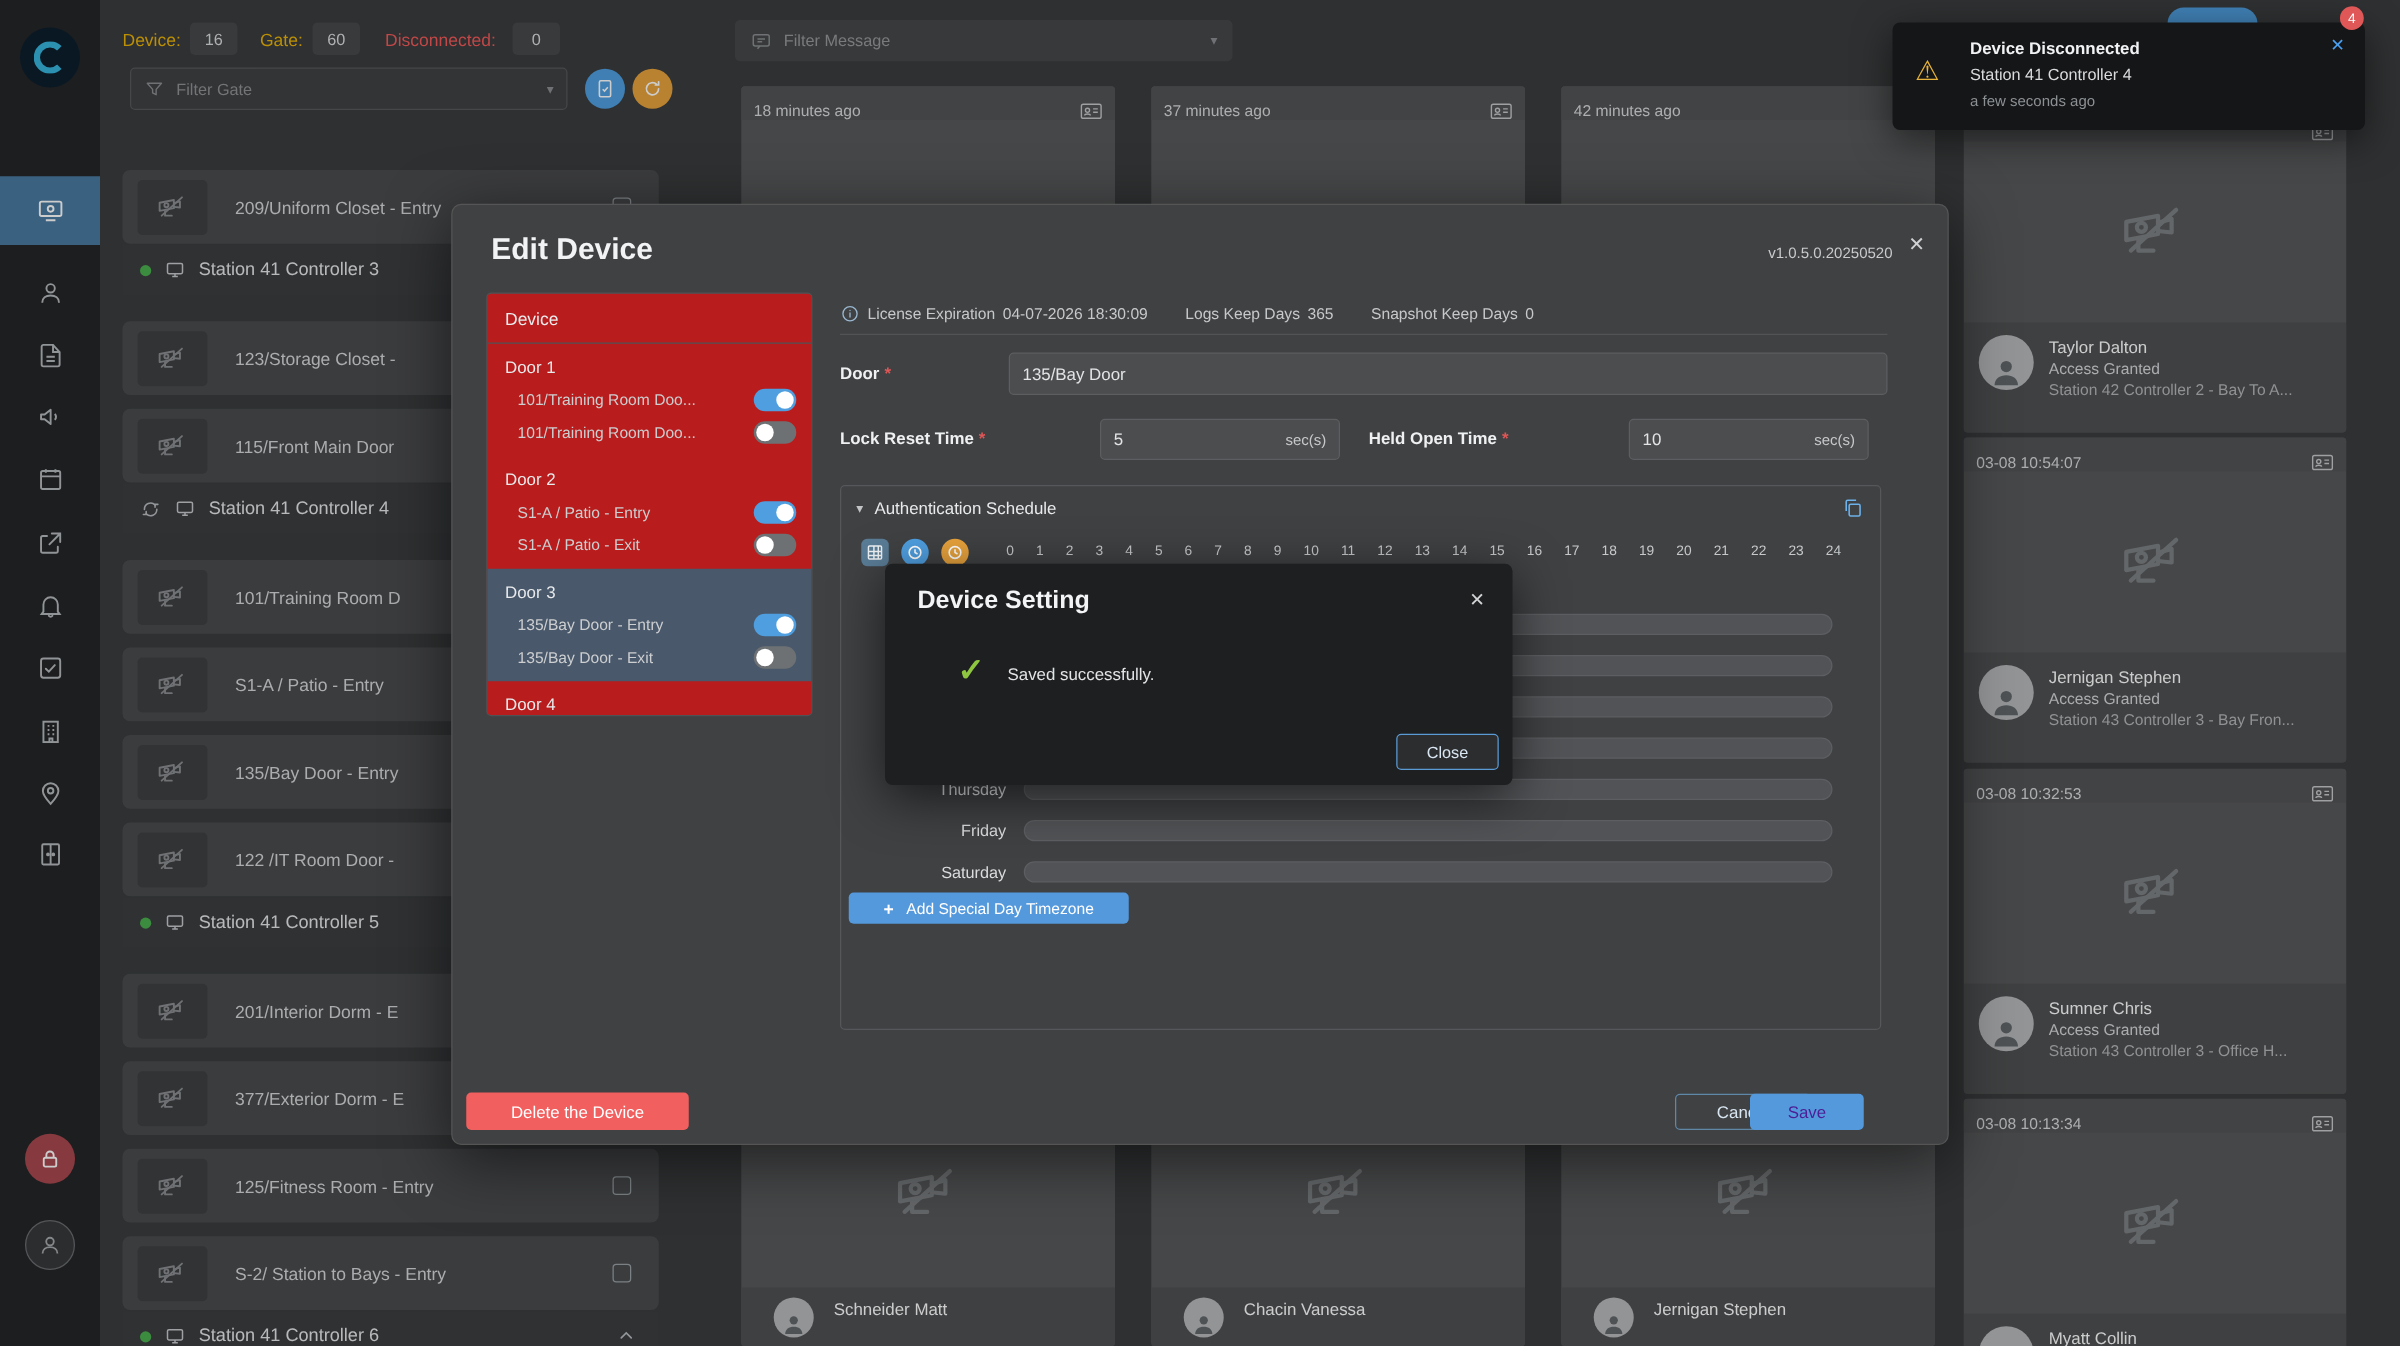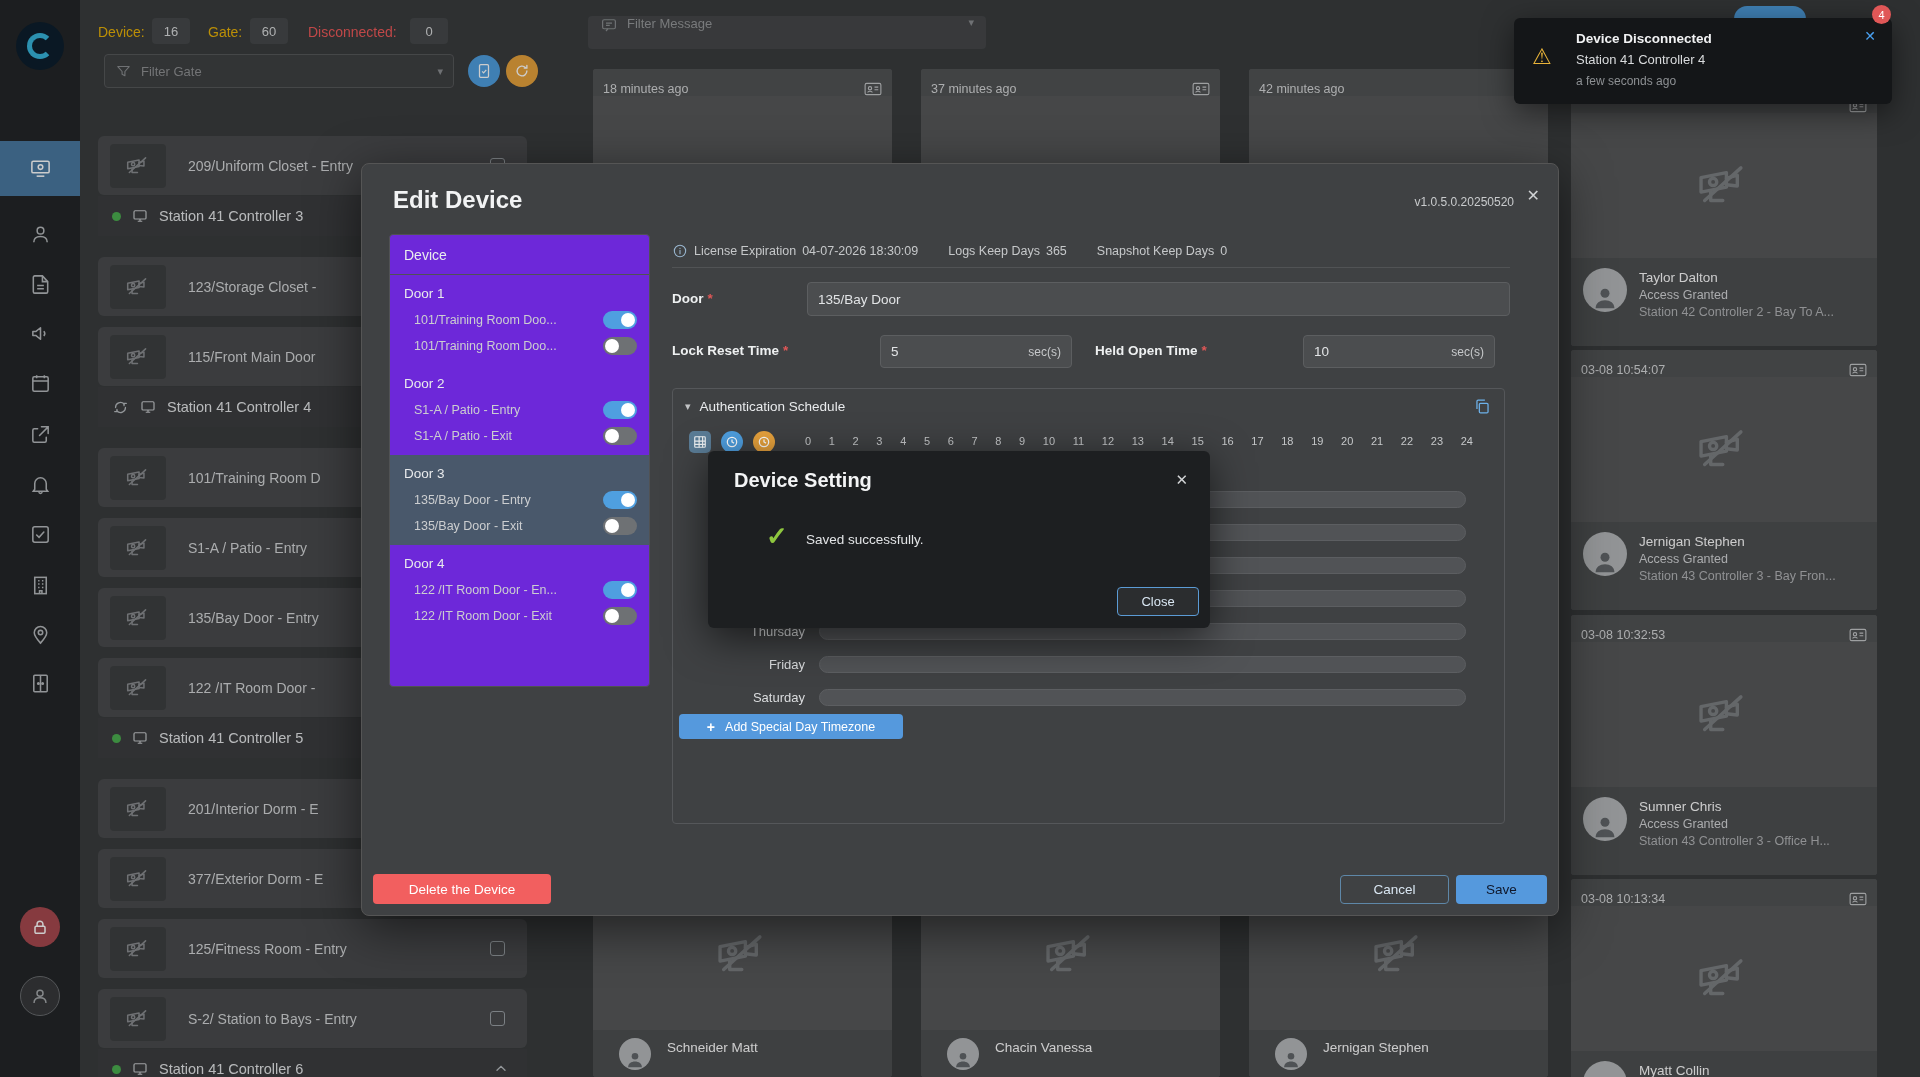--- a/index.html
+++ b/index.html
@@ -15,21 +15,21 @@
 .side-item.active{background:#4a7aa2;color:#fff;height:55px}
 .lock-btn{position:absolute;left:20px;top:907px;width:40px;height:40px;border-radius:50%;background:#a8494f;display:flex;align-items:center;justify-content:center}
 .lock-btn svg{width:20px;height:20px}
 .user-btn{position:absolute;left:20px;top:976px;width:40px;height:40px;border-radius:50%;background:#37393b;border:1.5px solid #6a6d70;display:flex;align-items:center;justify-content:center;color:#a7aaad}
 .user-btn svg{width:22px;height:22px}
 
 
 .tb-label{position:absolute;font-size:14px;color:#eab308;white-space:nowrap}
 .tb-red{color:#f05a5a}
 .tb-pill{position:absolute;background:#47494b;border-radius:4px;color:#dadcde;font-size:13px;height:26px;min-width:38px;display:flex;align-items:center;justify-content:center;padding:0 10px}
-.filter-msg{position:absolute;left:588px;top:16px;width:398px;height:33px;background:#46484a;border-radius:4px;display:flex;align-items:flex-start;padding:0 12px;gap:9px;color:#97999b;font-size:13px;z-index:1}
+.filter-msg{position:absolute;left:588px;top:16px;width:398px;height:33px;background:#46484a;border-radius:4px;display:flex;align-items:center;padding:0 12px;gap:9px;color:#97999b;font-size:13px;z-index:1}
 .filter-msg svg{width:18px;height:18px;color:#8b8e91}
 .fm-caret{margin-left:auto;color:#8b8e91;font-size:11px}
 .filter-gate{position:absolute;left:104px;top:54px;width:350px;height:34px;background:#3f4143;border:1px solid #57595b;border-radius:4px;display:flex;align-items:center;padding:0 10px;gap:9px;color:#909294;font-size:13px;z-index:1}
 .filter-gate svg{width:17px;height:17px;color:#8b8e91}
 .round-btn{position:absolute;width:32px;height:32px;border-radius:50%;display:flex;align-items:center;justify-content:center;z-index:1;cursor:pointer}
 .round-btn svg{width:18px;height:18px}
 .rb-blue{left:468px;top:55px;background:#4f9fe0}
 .rb-orange{left:506px;top:55px;background:#e8a33d}
 .corner-btn{position:absolute;left:1734px;top:6px;width:72px;height:26px;background:#4f9fe0;border-radius:13px;z-index:2}
 .badge{position:absolute;left:1872px;top:5px;width:19px;height:19px;border-radius:50%;background:#e05757;color:#fff;font-size:11px;display:flex;align-items:center;justify-content:center;z-index:85}
@@ -66,21 +66,21 @@
 .card-detail{font-size:12.5px;color:#b4b6b8;white-space:nowrap;overflow:hidden;max-width:225px}
 
 
 .overlay{position:fixed;inset:0;background:rgba(0,0,0,.2);z-index:40}
 
 
 .modal{position:absolute;left:361px;top:163px;width:1198px;height:753px;background:#3f4143;border:1px solid #555;border-radius:8px;box-shadow:0 12px 50px rgba(0,0,0,.55);z-index:50}
 .modal-title{position:absolute;left:31px;top:22px;font-size:24px;font-weight:700;color:#f2f3f4}
 .modal-version{position:absolute;right:44px;top:31px;font-size:12px;color:#c9cbcd}
 .modal-close{position:absolute;right:18px;top:22px;font-size:16px;color:#cfd1d3;cursor:pointer}
-.dev-panel{position:absolute;left:27px;top:70px;width:261px;height:453px;background:#6d28d9;border:1px solid #505254;border-radius:4px;overflow:hidden}
+.dev-panel{position:absolute;left:27px;top:70px;width:261px;height:339px;background:#b91c1c;border:1px solid #505254;border-radius:4px;overflow:hidden}
 .dev-panel-head{height:40px;line-height:40px;padding-left:14px;font-size:14px;color:#eaecee;border-bottom:1px solid #505254}
 .door-group{padding:7px 0 6px}
 .door-group.selected{background:#49586b}
 .door-name{padding:4px 14px 6px;font-size:13.5px;color:#e8eaec}
 .chan{display:flex;align-items:center;justify-content:space-between;padding:4px 12px 4px 24px}
 .chan-label{font-size:12.5px;color:#ccced0;white-space:nowrap}
 .toggle{width:34px;height:18px;border-radius:9px;background:#6e7174;position:relative;flex:none;cursor:pointer}
 .toggle.on{background:#4f9fe0}
 .knob{position:absolute;top:2px;left:2px;width:14px;height:14px;border-radius:50%;background:#fff}
 .toggle.on .knob{left:18px}
@@ -104,21 +104,21 @@
 .tz-orange{background:#e8a33d;border-radius:50%}
 .hours{position:absolute;left:132px;top:46px;width:668px;display:flex;justify-content:space-between;font-size:11px;color:#c6c8ca}
 .day-row{position:absolute;left:0;width:100%;height:33px;display:flex;align-items:center}
 .day-label{width:146px;text-align:right;padding-right:14px;font-size:13px;color:#dadcde;flex:none}
 .day-bar{width:647px;height:17px;background:#515356;border:1px solid #5c5e61;border-radius:9px;position:relative}
 .special-seg{position:absolute;top:-1px;height:17px;background:#57a0e6;border-radius:9px}
 .add-special{position:absolute;left:6px;top:325px;width:224px;height:25px;background:#5599dd;border-radius:4px;color:#fff;font-size:12.5px;display:flex;align-items:center;justify-content:center;gap:10px;cursor:pointer}
 .plus-badge{font-size:14px;font-weight:700}
 .btn-delete{position:absolute;left:11px;top:710px;width:178px;height:30px;background:#f25f5f;border-radius:4px;color:#fff;font-size:13.5px;display:flex;align-items:center;justify-content:center;cursor:pointer}
 .btn-cancel{position:absolute;left:978px;top:711px;width:109px;height:29px;background:#3f4143;border:1px solid #5e87a8;border-radius:4px;color:#d9e6f2;font-size:13.5px;display:flex;align-items:center;justify-content:center;cursor:pointer}
-.btn-save{position:absolute;left:1094px;top:711px;width:91px;height:29px;background:#5599dd;border-radius:4px;color:#0f172a;font-size:13.5px;display:flex;align-items:center;justify-content:center;cursor:pointer}
+.btn-save{position:absolute;left:1038px;top:711px;width:91px;height:29px;background:#5599dd;border-radius:4px;color:#4c1d95;font-size:13.5px;display:flex;align-items:center;justify-content:center;cursor:pointer}
 
 
 .dialog{position:absolute;left:708px;top:451px;width:502px;height:177px;background:#1d1f21;border-radius:6px;box-shadow:0 10px 40px rgba(0,0,0,.6);z-index:70}
 .dialog-title{position:absolute;left:26px;top:18px;font-size:20px;font-weight:700;color:#f3f4f5}
 .dialog-close{position:absolute;right:22px;top:20px;font-size:15px;color:#d2d4d6;cursor:pointer}
 .dialog-check{position:absolute;left:58px;top:70px;font-size:26px;color:#8ec63f;font-weight:700}
 .dialog-msg{position:absolute;left:98px;top:81px;font-size:13.5px;color:#e2e4e6}
 .dialog-btn{position:absolute;left:409px;top:136px;width:82px;height:29px;background:#2b2d2f;border:1px solid #5b9bd5;border-radius:4px;color:#d9e6f2;font-size:13px;display:flex;align-items:center;justify-content:center;cursor:pointer}
 
 

